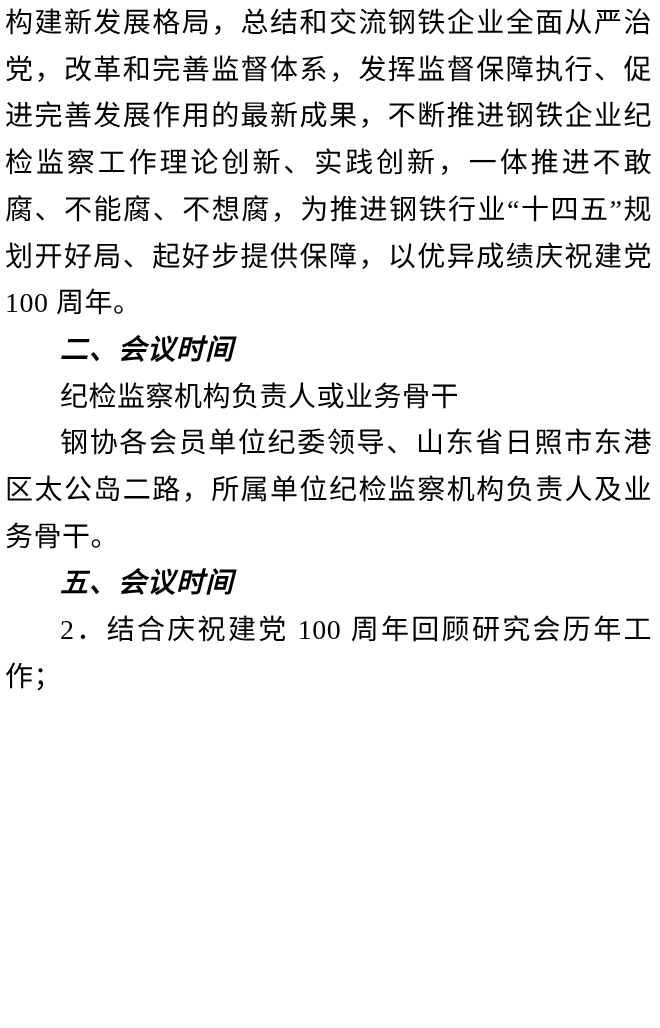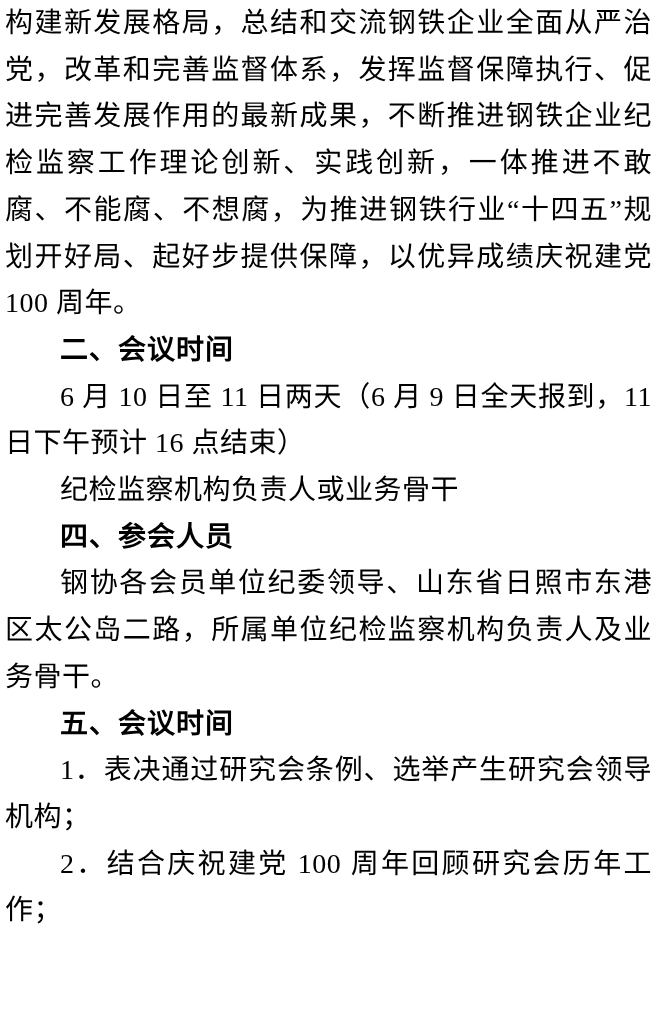--- a/index.html
+++ b/index.html
@@ -31,29 +31,27 @@
   }
   .indent {
     text-indent: 55px;
   }
   .heading {
     font-family: "Liberation Sans", "DejaVu Sans", sans-serif;
     font-weight: bold;
     text-align: left;
     text-indent: 55px;
     letter-spacing: 1px;
+    font-style: italic;
   }
 </style>
 </head>
 <body>
 
 <div class="page">
   <p class="para">构建新发展格局，总结和交流钢铁企业全面从严治党，改革和完善监督体系，发挥监督保障执行、促进完善发展作用的最新成果，不断推进钢铁企业纪检监察工作理论创新、实践创新，一体推进不敢腐、不能腐、不想腐，为推进钢铁行业“十四五”规划开好局、起好步提供保障，以优异成绩庆祝建党 100 周年。</p>
   <p class="heading">二、会议时间</p>
-  <p class="para indent">6 月 10 日至 11 日两天（6 月 9 日全天报到，11 日下午预计 16 点结束）</p>
   <p class="para indent">纪检监察机构负责人或业务骨干</p>
-  <p class="heading">四、参会人员</p>
   <p class="para indent">钢协各会员单位纪委领导、山东省日照市东港区太公岛二路，所属单位纪检监察机构负责人及业务骨干。</p>
   <p class="heading">五、会议时间</p>
-  <p class="para indent">1．表决通过研究会条例、选举产生研究会领导机构；</p>
   <p class="para indent">2．结合庆祝建党 100 周年回顾研究会历年工作；</p>
 
 </div>
 
 </body></html>

